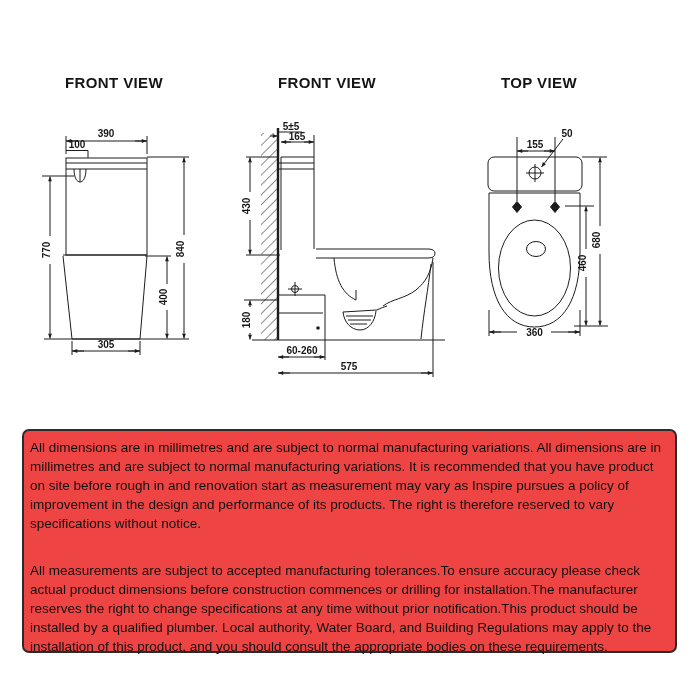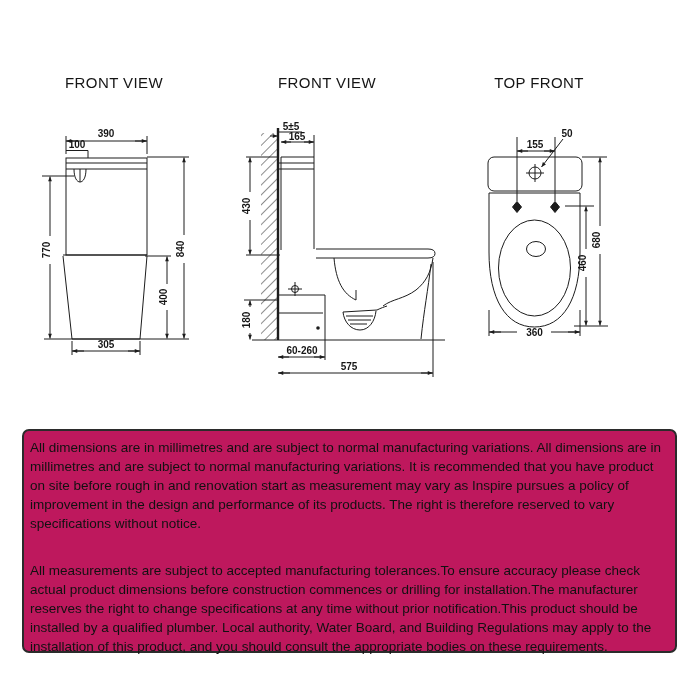--- a/index.html
+++ b/index.html
@@ -2,44 +2,44 @@
 <html><head>
 <meta charset="utf-8">
 <style>
   html,body{margin:0;padding:0;}
   body{
     width:700px;height:700px;position:relative;background:#ffffff;
     font-family:"Liberation Sans", sans-serif;color:#1b1b1b;overflow:hidden;
   }
   .view-title{
     position:absolute;transform:translateX(-50%);
-    font-size:15px;font-weight:normal;letter-spacing:.4px;color:#151515;
+    font-size:15px;font-weight:bold;letter-spacing:.4px;color:#151515;
     white-space:nowrap;
   }
   svg text{
     font-family:"Liberation Sans", sans-serif;
     font-size:10px;font-weight:bold;fill:#161616;
   }
   .notes-box{
     position:absolute;left:22px;top:429px;width:655px;height:224px;
-    border:2px solid #2b2b2b;border-radius:7px;background:#be185d;
+    border:2px solid #2b2b2b;border-radius:7px;background:#ef4444;
     box-sizing:border-box;padding:7px 9px 6px 6px;
   }
   .notes-box p{
     margin:0 0 19px 0;font-size:13.5px;line-height:19px;color:#111;
   }
   .notes-box p:last-child{margin-bottom:0;margin-top:28px;}
   #drawing{position:absolute;left:0;top:0;}
 </style>
 </head>
 <body>
 
 <div class="view-title" style="left:114px;top:74px">FRONT VIEW</div>
 <div class="view-title" style="left:327px;top:74px">FRONT VIEW</div>
-<div class="view-title" style="left:539px;top:74px">TOP FRONT</div>
+<div class="view-title" style="left:539px;top:74px">TOP VIEW</div>
 
 <svg id="drawing" width="700" height="420" viewBox="0 0 700 420">
   <defs>
     <marker id="ar" viewBox="0 0 10 10" refX="9.5" refY="5" markerWidth="10" markerHeight="5" orient="auto-start-reverse">
       <path d="M0,1.2 L9.5,5 L0,8.8 z" fill="#1c1c1c"></path>
     </marker>
     <pattern id="hatch" width="7" height="7" patternUnits="userSpaceOnUse" patternTransform="rotate(45)">
       <line x1="0" y1="0" x2="0" y2="7" stroke="#1c1c1c" stroke-width="1"></line>
     </pattern>
   </defs>

